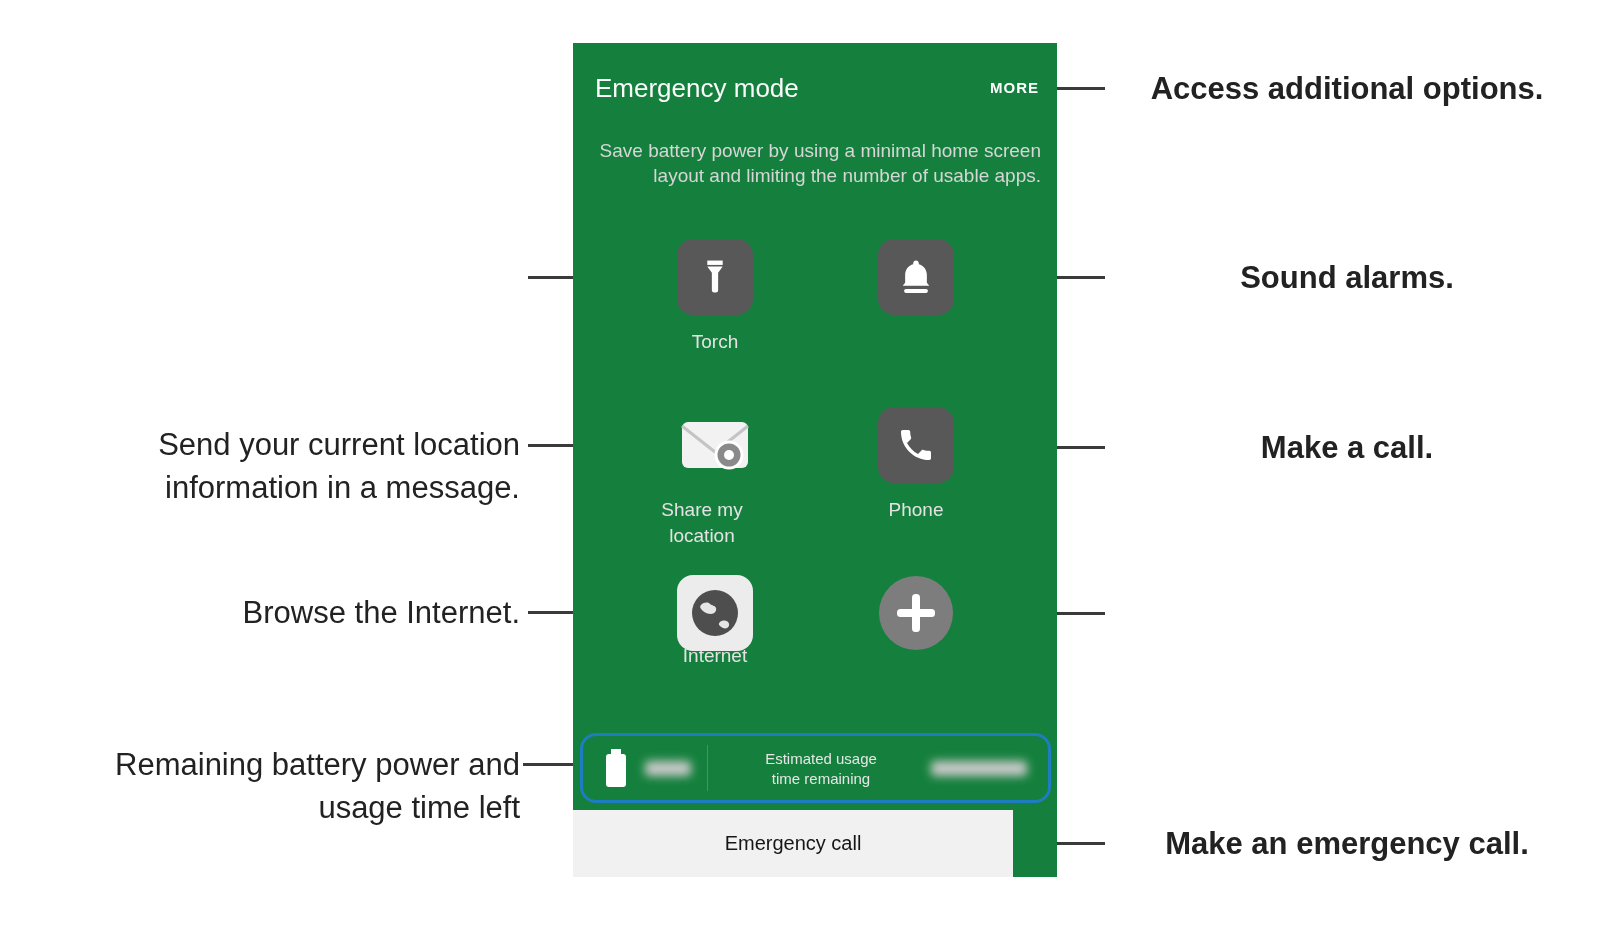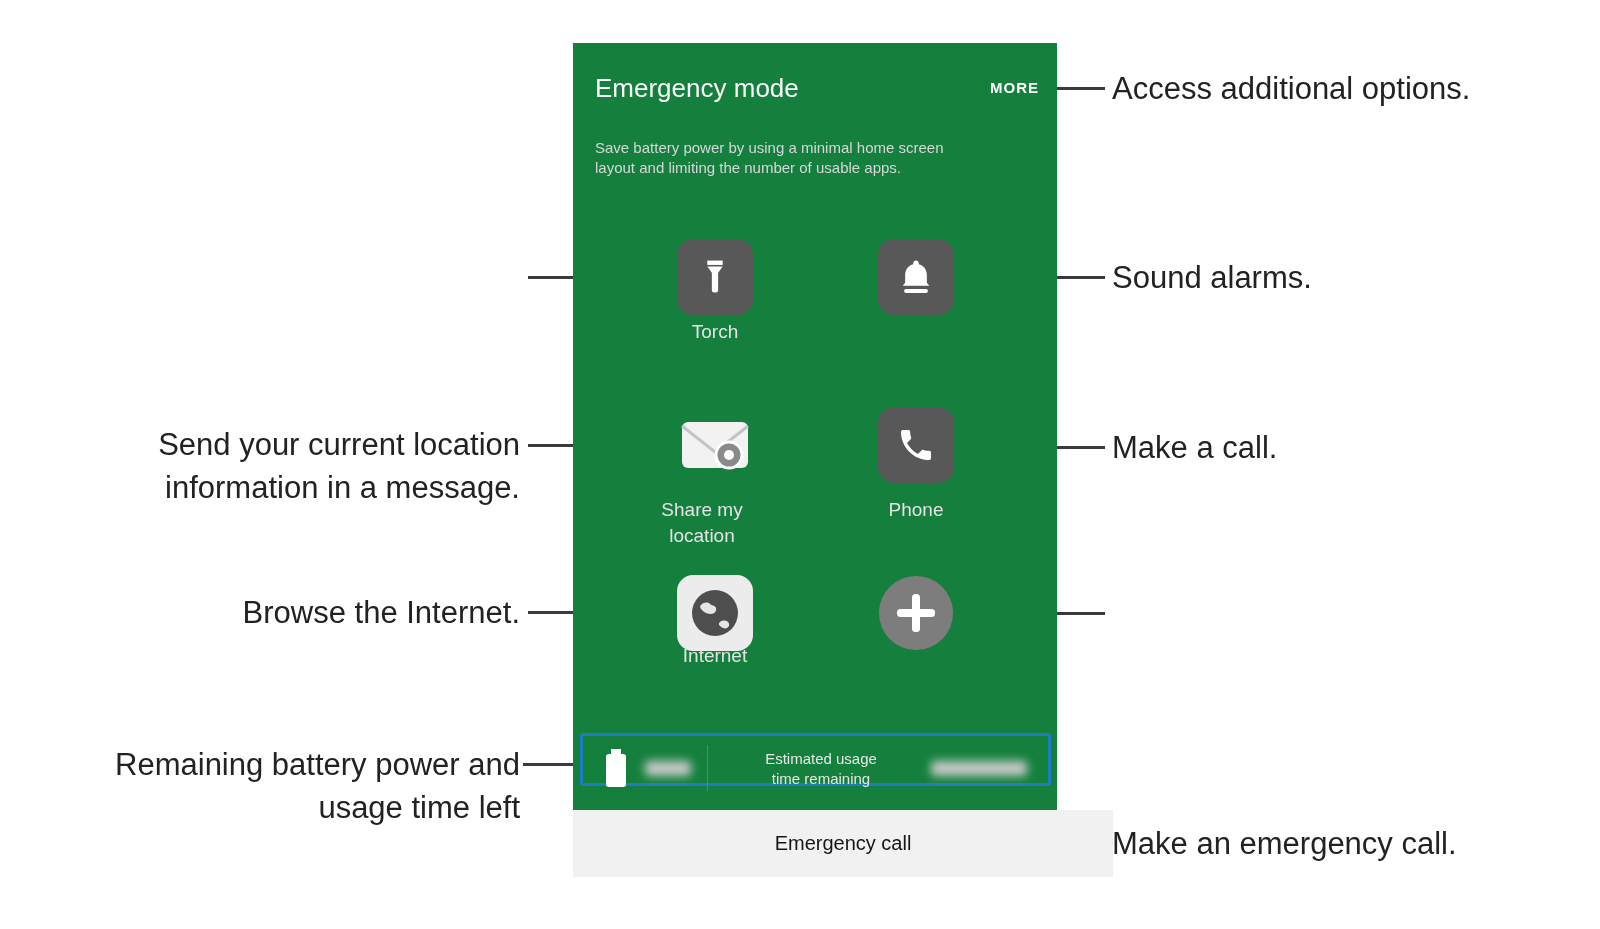--- a/index.html
+++ b/index.html
@@ -3,46 +3,46 @@
 <meta charset="utf-8">
 <style>
   html,body{margin:0;padding:0;background:#ffffff;}
   #page{position:relative;width:1600px;height:929px;background:#ffffff;overflow:hidden;
         font-family:"Liberation Sans", sans-serif;}
 
   
   .annotation{position:absolute;font-size:31px;color:#222222;line-height:1.4;
               white-space:pre-line;}
   .ann-left{right:1080px;width:500px;text-align:right;}
-  .ann-right{left:1112px;width:470px;text-align:left;}
+  .ann-right{left:1112px;width:470px;text-align:center;font-weight:bold;}
   .callout-line{position:absolute;height:3px;background:#3a3a3a;}
 
   
   .phone{position:absolute;left:573px;top:43px;width:484px;height:834px;background:#15803d;}
   .phone-title{position:absolute;left:22px;top:30px;font-size:26px;color:#fafafa;}
   .more-btn{position:absolute;right:18px;top:36px;font-size:15px;font-weight:bold;
             letter-spacing:1px;color:#ffffff;cursor:pointer;}
-  .phone-desc{position:absolute;left:22px;top:95px;width:446px;font-size:15px;
-              color:#d6d6d6;line-height:1.32;white-space:pre-line;}
+  .phone-desc{position:absolute;left:22px;top:95px;width:446px;font-size:19px;
+              color:#d6d6d6;line-height:1.32;white-space:pre-line;text-align:right;}
 
   .tile{position:absolute;width:76px;height:76px;cursor:pointer;}
   .tile-box{width:76px;height:76px;border-radius:16px;background:#585858;
             display:flex;align-items:center;justify-content:center;}
   .tile-label{position:absolute;width:170px;text-align:center;font-size:19px;
               color:#e3e3e3;line-height:1.37;white-space:pre-line;}
 
   
-  .battery-bar{position:absolute;left:7px;top:690px;width:471px;height:53px;
-               box-sizing:border-box;border:3px solid #1e7dc0;border-radius:3px;}
+  .battery-bar{position:absolute;left:7px;top:690px;width:471px;height:70px;
+               box-sizing:border-box;border:3px solid #1e7dc0;border-radius:16px;}
   .redacted{position:absolute;background:#c9c9c9;border-radius:4px;filter:blur(5px);}
   .vdivider{position:absolute;width:1px;background:#777777;}
   .battery-label{position:absolute;left:140px;top:13px;width:196px;text-align:center;
                  font-size:15px;color:#e6e6e6;line-height:1.3;white-space:pre-line;}
 
-  .emergency-bar{position:absolute;left:0;top:767px;width:540px;height:67px;
+  .emergency-bar{position:absolute;left:0;top:767px;width:440px;height:67px;
                  background:#f1f1f1;display:flex;align-items:center;justify-content:center;
                  cursor:pointer;}
   .emergency-bar span{font-size:20px;color:#161616;}
 </style>
 </head>
 <body>
 
 <div id="page">
 
   <div class="annotation ann-left" style="top:423px">Send your current location
@@ -75,21 +75,21 @@
 layout and limiting the number of usable apps.</div>
 
     <div class="tile" style="left:104px;top:196px">
       <div class="tile-box">
         <svg width="42" height="42" viewBox="0 0 24 24">
           <rect x="7.6" y="2.6" width="8.8" height="2.5" fill="#ffffff"></rect>
           <path fill="#ffffff" d="M7.6 6h8.8l-2.6 3.5v10a1.4 1.4 0 0 1-1.4 1.4h-0.8a1.4 1.4 0 0 1-1.4-1.4v-10z"></path>
         </svg>
       </div>
     </div>
-    <div class="tile-label" style="left:57px;top:276px">Torch</div>
+    <div class="tile-label" style="left:57px;top:286px">Torch</div>
 
     <div class="tile" style="left:305px;top:196px">
       <div class="tile-box">
         <svg width="42" height="42" viewBox="0 0 24 24">
           <path fill="#ffffff" d="M12 2.6c.9 0 1.6.7 1.6 1.6v.5c2.7.7 4.6 3.1 4.6 6v4.6l1.4 1.7H4.4l1.4-1.7v-4.6c0-2.9 1.9-5.3 4.6-6v-.5c0-.9.7-1.6 1.6-1.6z"></path>
           <rect x="5.2" y="18.8" width="13.6" height="2.3" rx="1.1" fill="#ffffff"></rect>
         </svg>
       </div>
     </div>
 

